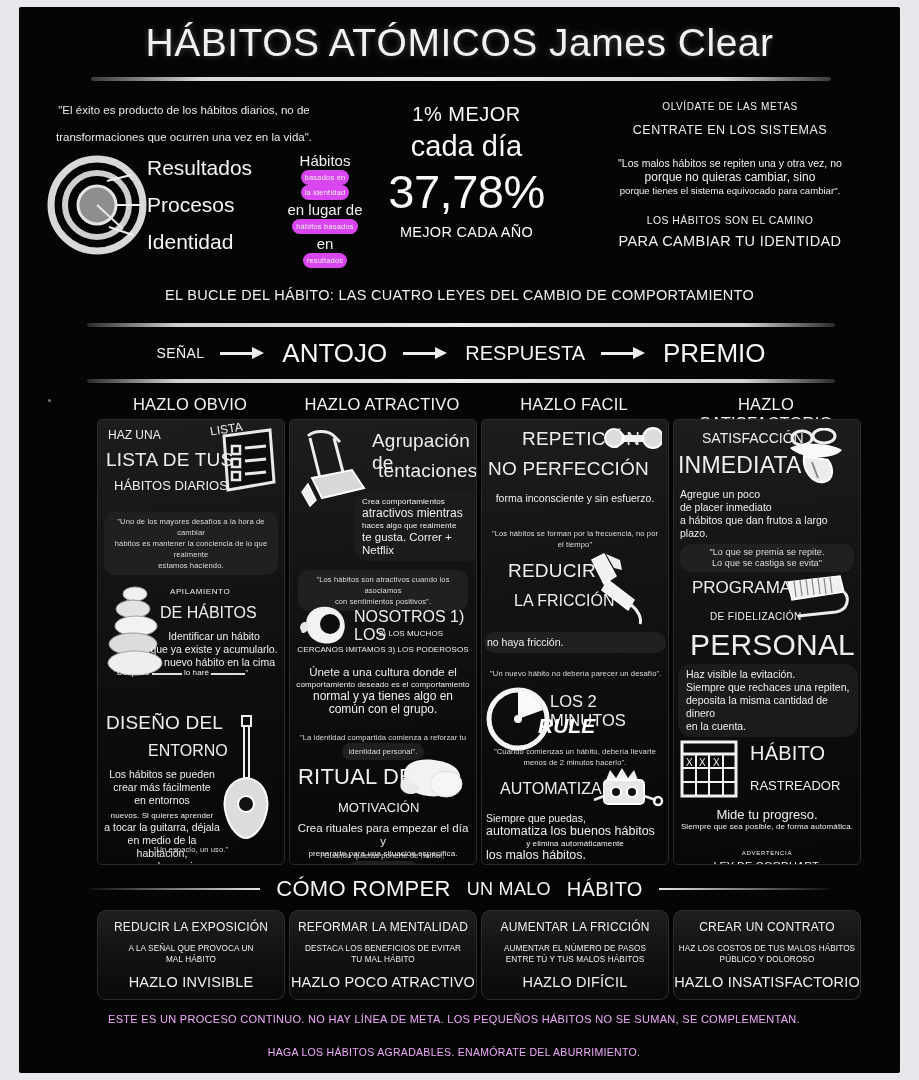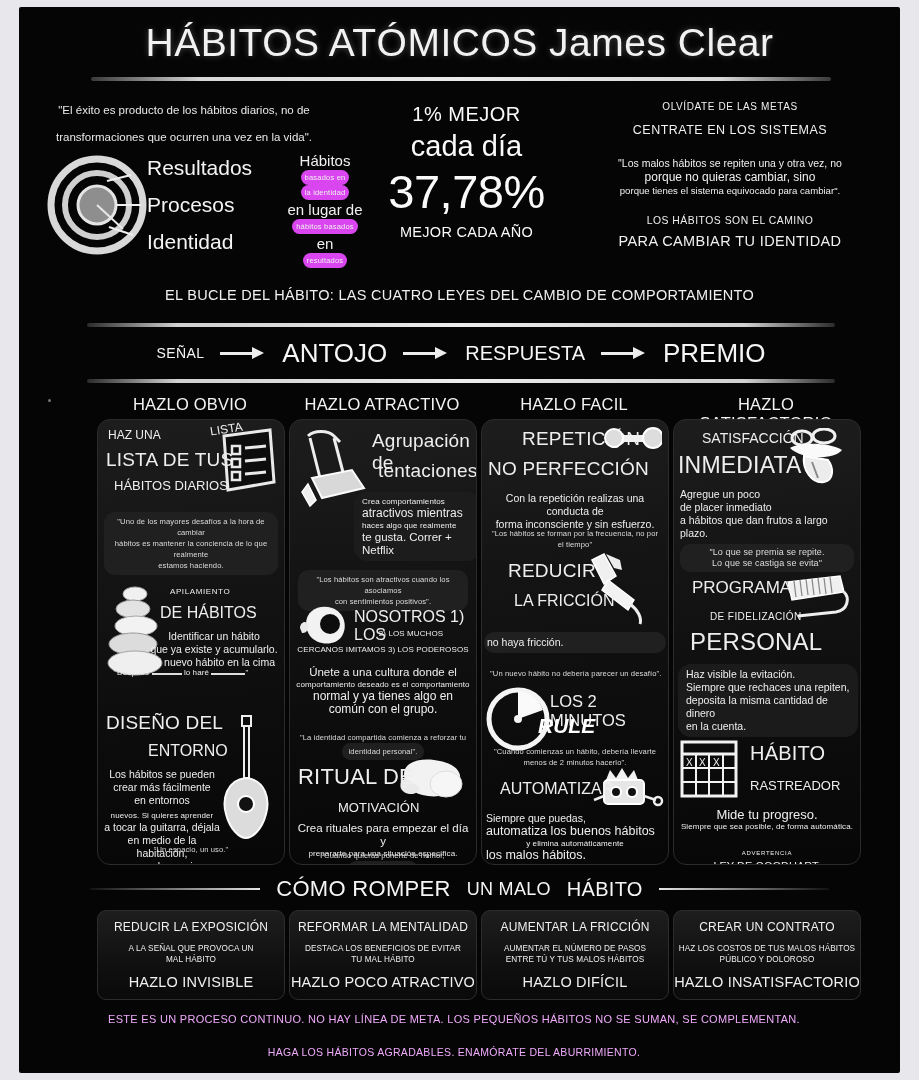--- a/index.html
+++ b/index.html
@@ -48,21 +48,21 @@
   .loopRow .s1{font-size:14px;letter-spacing:.4px;}
   .loopRow .s2{font-size:26px;}
   .loopRow .s3{font-size:20px;}
   .loopRow .s4{font-size:26px;}
   .arw{display:inline-block;width:46px;height:14px;position:relative;}
   .arw::before{content:"";position:absolute;left:0;top:6px;width:36px;height:3px;background:#ededed;}
   .arw::after{content:"";position:absolute;left:32px;top:1px;width:0;height:0;border-left:12px solid #ededed;border-top:6px solid transparent;border-bottom:6px solid transparent;}
 
   
   .colhead{position:absolute;top:388px;text-align:center;color:#f4f4f4;font-size:16.5px;letter-spacing:.2px;}
-  .col{position:absolute;top:412px;height:444px;border-radius:13px;
+  .col{position:absolute;top:412px;height:444px;border-radius:5px;
        background:linear-gradient(175deg,#1d1d1d 0%,#151515 30%,#0c0c0c 70%,#070707 100%);
        border:1px solid #2b2b2b;overflow:hidden;}
   .c1{left:78px;width:186px;}  .h1p{left:78px;width:186px;}
   .c2{left:270px;width:186px;} .h2p{left:270px;width:186px;}
   .c3{left:462px;width:186px;} .h3p{left:462px;width:186px;}
   .c4{left:654px;width:186px;} .h4p{left:654px;width:186px;}
 
   .cell{position:absolute;color:#eee;}
   .t-xl{font-size:19px;letter-spacing:.2px;}
   .t-l{font-size:16px;}
@@ -324,21 +324,20 @@
       <svg width="58" height="26" viewBox="0 0 58 26">
         <rect x="18" y="9" width="24" height="7" fill="#f0f0f0"></rect>
         <rect x="6" y="3" width="9" height="19" rx="3" fill="#e8e8e8"></rect>
         <rect x="44" y="3" width="9" height="19" rx="3" fill="#e8e8e8"></rect>
         <circle cx="10" cy="12" r="9" fill="#ddd" stroke="#fff" stroke-width="2"></circle>
         <circle cx="49" cy="12" r="10" fill="#ddd" stroke="#fff" stroke-width="2"></circle>
       </svg>
     </div>
     <div class="cell t-xl" style="left:6px;top:38px;">NO PERFECCIÓN</div>
     <div class="cell ctr" style="left:4px;top:72px;width:178px;">
-      <div class="t-s">Con la repetición realizas una conducta de</div>
       <div class="t-s">forma inconsciente y sin esfuerzo.</div>
     </div>
     <div class="cell t-q ctr" style="left:6px;top:108px;width:174px;">"Los hábitos se forman por la frecuencia, no por el tiempo"</div>
 
     <div class="ico" style="left:104px;top:132px;">
       <svg width="72" height="74" viewBox="0 0 72 74">
         <path d="M6 8 L18 2 L30 24 L18 32 Z" fill="#f0f0f0" stroke="#fff" stroke-width="1.5"></path>
         <path d="M20 2 L34 8 L36 18 L28 16 Z" fill="#ececec"></path>
         <path d="M22 28 L48 48 L42 58 L16 38 Z" fill="#f2f2f2" stroke="#fff" stroke-width="1.5"></path>
         <path d="M44 52 C52 58 56 66 54 72" fill="none" stroke="#eee" stroke-width="3"></path>
@@ -420,21 +419,21 @@
               <line x1="34" y1="9" x2="36" y2="25"></line>
           <line x1="40" y1="8" x2="42" y2="24"></line>
               <line x1="46" y1="8" x2="48" y2="24"></line>
           <line x1="52" y1="7" x2="54" y2="23"></line>
         </g>
         <path d="M66 22 C72 28 70 40 58 42 L20 46" fill="none" stroke="#eee" stroke-width="3"></path>
       </svg>
     </div>
     <div class="cell t-l" style="left:18px;top:158px;font-size:17px;">PROGRAMA</div>
     <div class="cell t-s" style="left:36px;top:190px;font-size:10px;letter-spacing:.4px;">DE FIDELIZACIÓN</div>
-    <div class="cell t-xl" style="left:16px;top:208px;font-size:24px;">PERSONAL</div>
+    <div class="cell t-xl" style="left:16px;top:208px;font-size:30px;">PERSONAL</div>
     <div class="cell pill2" style="left:4px;top:244px;width:164px;">
       <div class="t-s">Haz visible la evitación.</div>
       <div class="t-s">Siempre que rechaces una repiten,</div>
       <div class="t-s">deposita la misma cantidad de dinero</div>
       <div class="t-s">en la cuenta.</div>
     </div>
 
     <div class="ico" style="left:4px;top:318px;">
       <svg width="62" height="62" viewBox="0 0 62 62">
         <rect x="4" y="4" width="54" height="54" fill="none" stroke="#f2f2f2" stroke-width="3"></rect>

